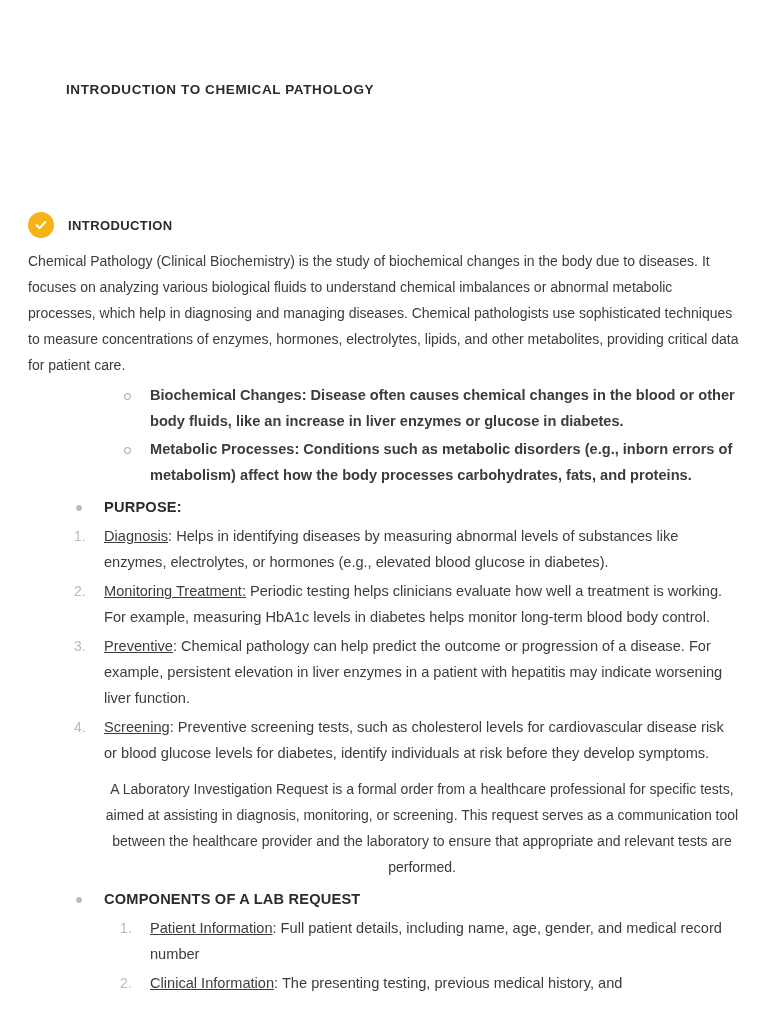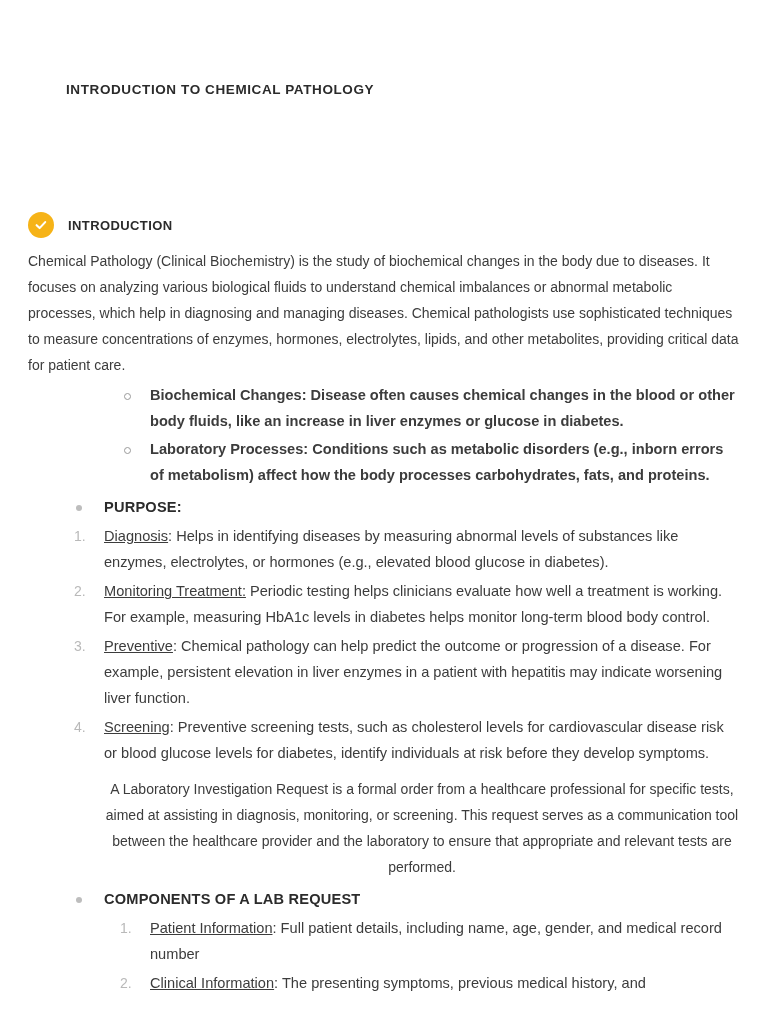--- a/index.html
+++ b/index.html
@@ -155,21 +155,21 @@
           <path d="M2.6 7.2 L5.6 10.1 L11.2 4.1" fill="none" stroke="#ffffff" stroke-width="2.1" stroke-linecap="round" stroke-linejoin="round"></path>
         </svg>
       </span>
       <span class="section-title">INTRODUCTION</span>
     </div>
 
     <p class="para indent-0">Chemical Pathology (Clinical Biochemistry) is the study of biochemical changes in the body due to diseases. It focuses on analyzing various biological fluids to understand chemical imbalances or abnormal metabolic processes, which help in diagnosing and managing diseases. Chemical pathologists use sophisticated techniques to measure concentrations of enzymes, hormones, electrolytes, lipids, and other metabolites, providing critical data for patient care.</p>
 
     <ul class="circle-list">
       <li>Biochemical Changes: Disease often causes chemical changes in the blood or other body fluids, like an increase in liver enzymes or glucose in diabetes.</li>
-      <li>Laboratory Processes: Conditions such as metabolic disorders (e.g., inborn errors of metabolism) affect how the body processes carbohydrates, fats, and proteins.</li>
+      <li>Metabolic Processes: Conditions such as metabolic disorders (e.g., inborn errors of metabolism) affect how the body processes carbohydrates, fats, and proteins.</li>
     </ul>
 
     <ul class="dot-list">
       <li><span class="bold-label">PURPOSE</span><span class="bold-label">:</span></li>
     </ul>
 
     <ol class="num-list">
       <li>
         <span class="num">1.</span><span class="u">Diagnosis</span><span>: Helps in identifying diseases by measuring abnormal levels of substances like enzymes, electrolytes, or hormones (e.g., elevated blood glucose in diabetes).</span>
       </li>
@@ -191,18 +191,18 @@
 
     <ul class="dot-list">
       <li><span class="bold-label">COMPONENTS OF A LAB REQUEST</span></li>
     </ul>
 
     <ol class="num-list deep">
       <li>
         <span class="num">1.</span><span class="u">Patient Information</span><span>: Full patient details, including name, age, gender, and medical record number</span>
       </li>
       <li>
-        <span class="num">2.</span><span class="u">Clinical Information</span><span>: The presenting symptoms, previous medical history, and</span>
+        <span class="num">2.</span><span class="u">Clinical Information</span><span>: The presenting testing, previous medical history, and</span>
       </li>
     </ol>
   </div>
 
 </div>
 
 </body></html>

